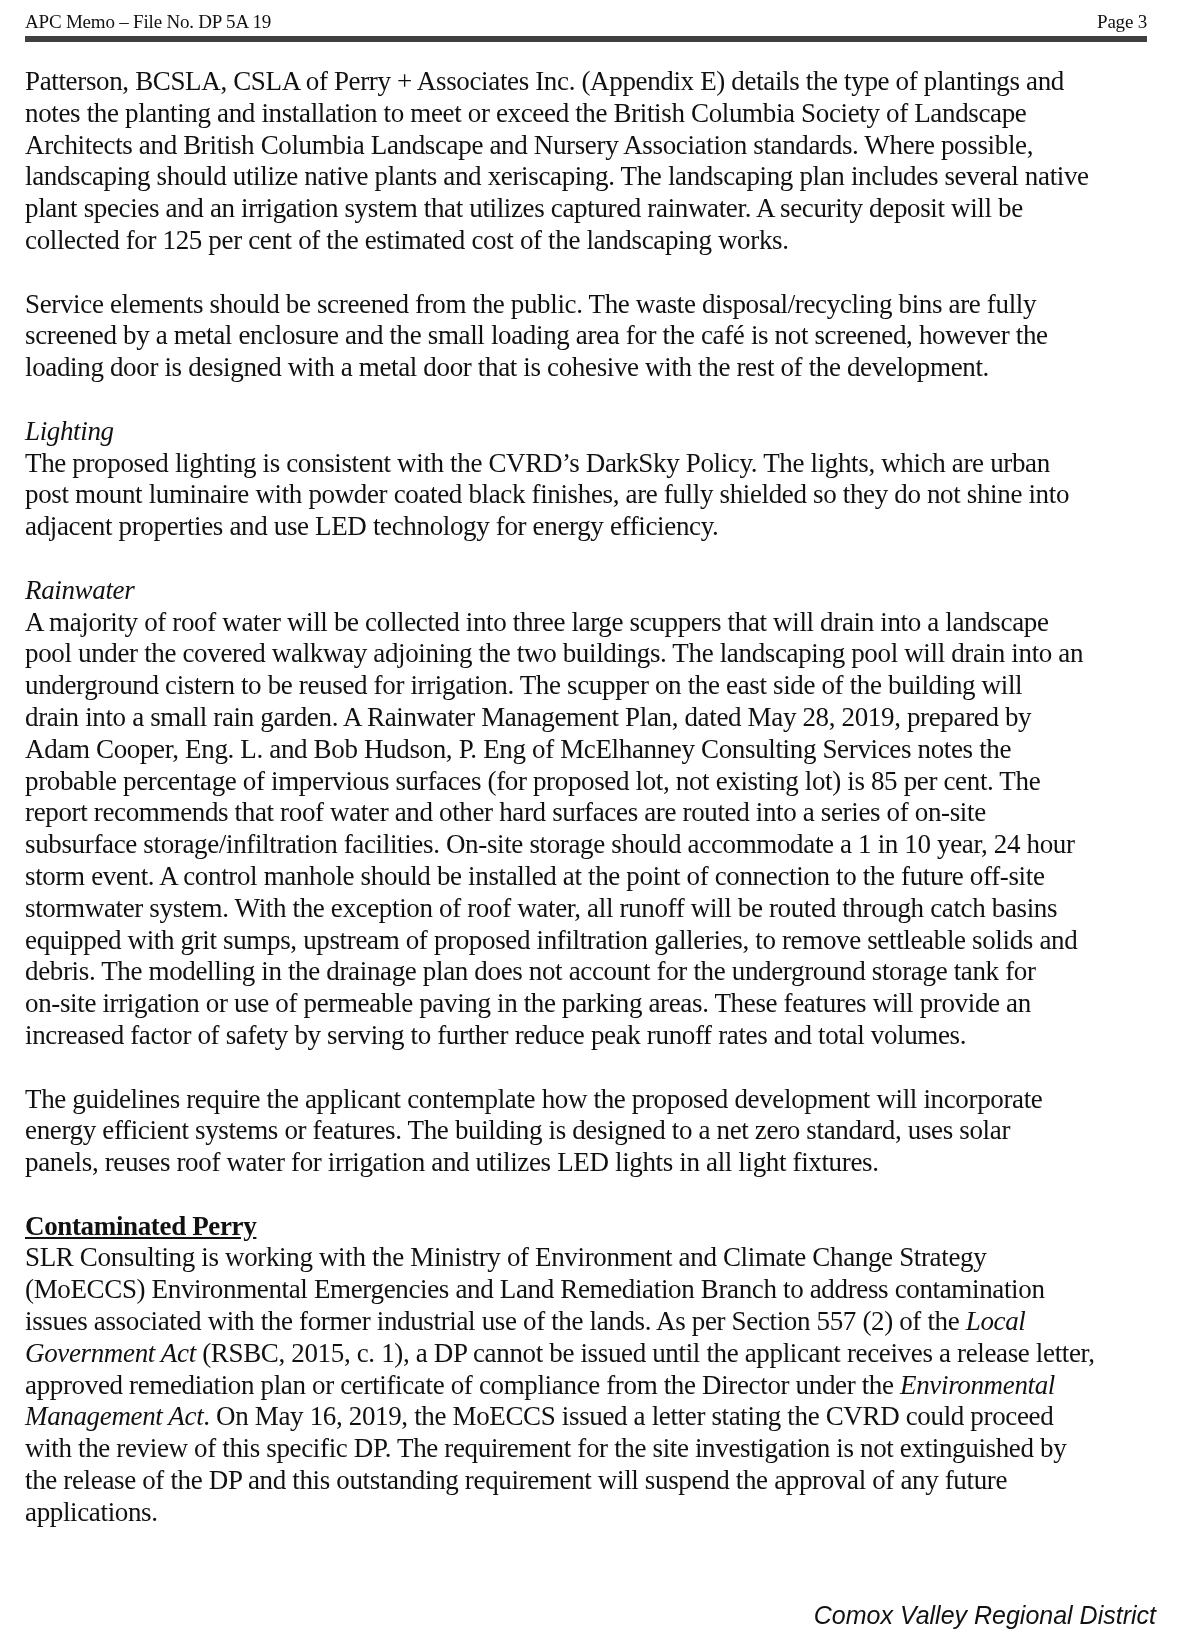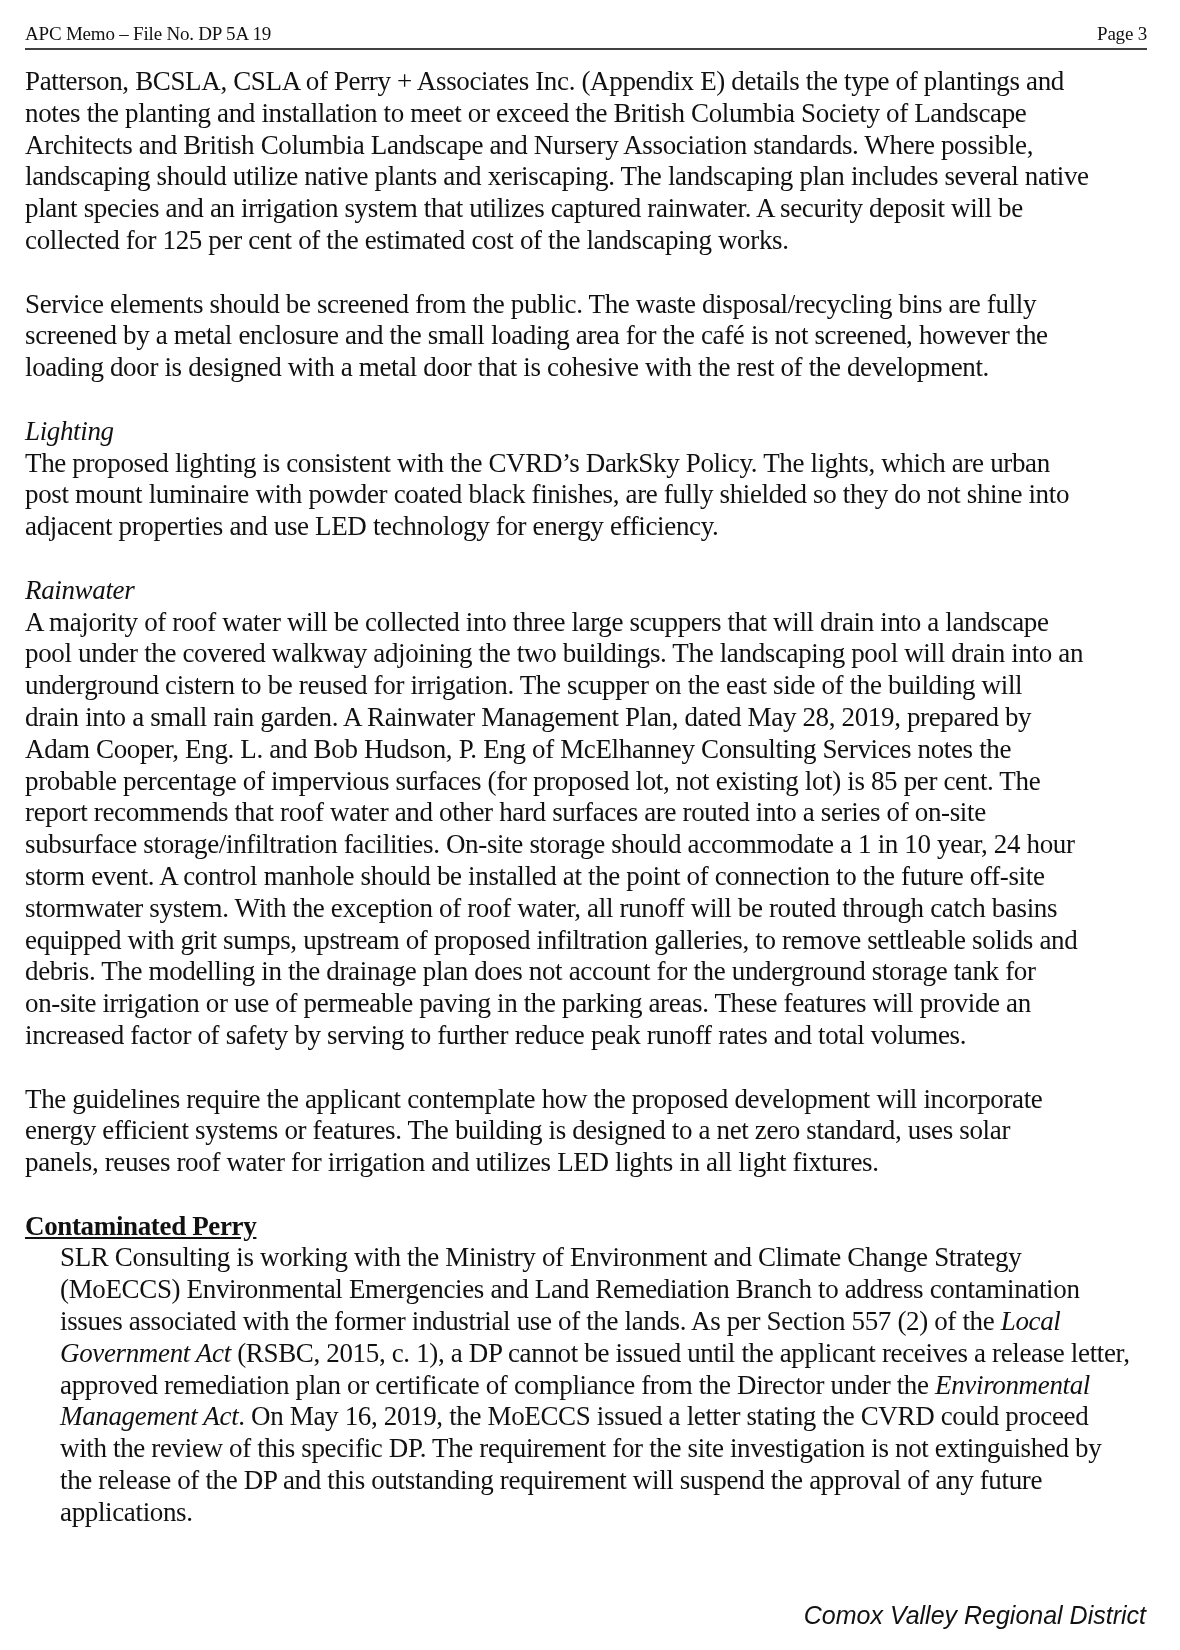--- a/index.html
+++ b/index.html
@@ -13,47 +13,47 @@
   }
   .page {
     position: absolute;
     left: 25px;
     top: 0;
     width: 1122px;
   }
   .header {
     position: absolute;
     left: 0;
-    top: 22px;
+    top: 10px;
     width: 1122px;
     height: 26px;
-    border-bottom: 2px solid #404040;
+    border-bottom: 6px solid #404040;
     font-size: 19px;
     line-height: 24px;
     letter-spacing: -0.2px;
   }
   .header .left { position: absolute; left: 0; top: 0; }
   .header .right { position: absolute; right: 0; top: 0; margin-left: 24px; }
   .body {
     position: absolute;
     left: 0;
     top: 66px;
     width: 1122px;
     font-size: 27px;
     line-height: 31.8px;
     letter-spacing: -0.35px;
   }
   .para { margin: 0 0 31.8px 0; white-space: pre-line; }
-  .para.tight { margin-bottom: 0; margin-left: 35px; }
+  .para.tight { margin-bottom: 0; }
   .subhead { font-style: italic; margin: 0; }
   .sectionhead { font-weight: bold; text-decoration: underline; margin: 0; }
   .ital { font-style: italic; }
   .footer {
     position: absolute;
-    right: 34px;
+    right: 24px;
     top: 1600px;
     font-family: "Liberation Sans", "DejaVu Sans", sans-serif;
     font-style: italic;
     font-size: 25px;
     line-height: 30px;
     color: #111;
   }
 </style>
 </head>
 <body>

